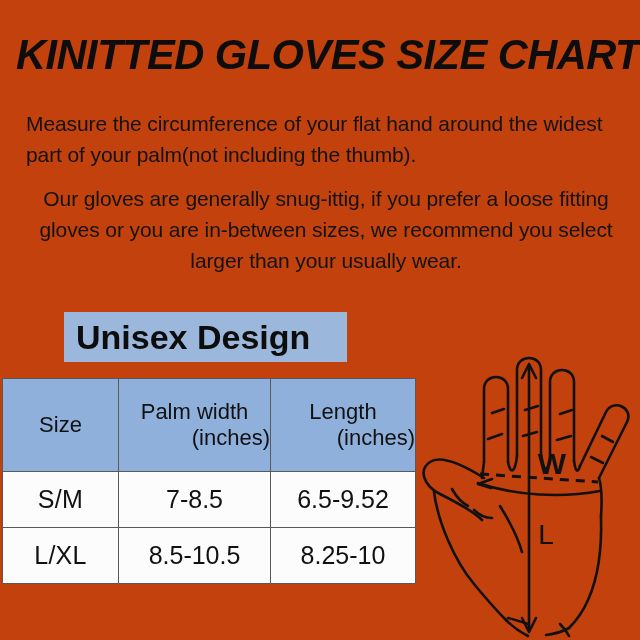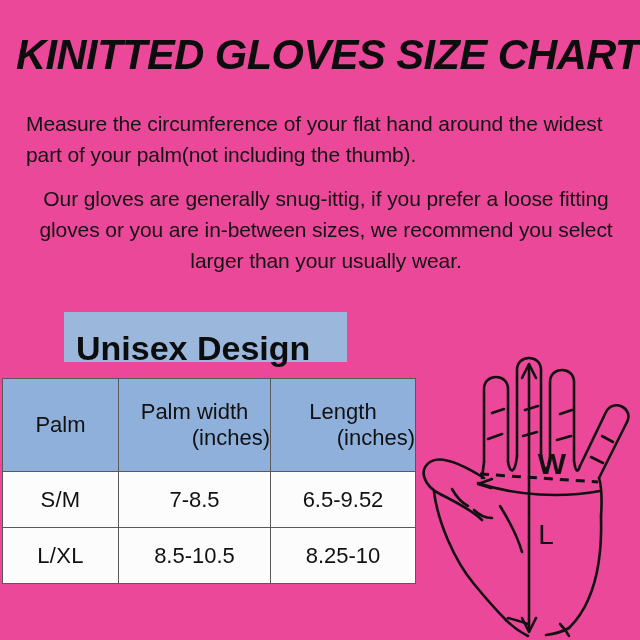--- a/index.html
+++ b/index.html
@@ -12,21 +12,21 @@
     height: 640px;
     position: relative;
     overflow: hidden;
     font-family: "Liberation Sans", sans-serif;
     color: #111111;
   }
 
   #page {
     position: absolute;
     inset: 0;
-    background: #ec4899;
+    background: #c2410c;
     padding-left: 10px;
   }
 
   
   .title {
     position: absolute;
     left: 16px;
     top: 33px;
     width: 610px;
     font-family: "Liberation Sans", sans-serif;
@@ -68,21 +68,20 @@
   .banner-text {
     position: absolute;
     left: 12px;
     top: 4px;
     font-size: 34px;
     line-height: 42px;
     font-weight: 700;
     color: #0d0d0d;
     letter-spacing: 0px;
     white-space: nowrap;
-    margin-top: 11px;
   }
 
   
   .size-table {
     position: absolute;
     left: 2px;
     top: 378px;
     width: 410px;
     border-collapse: collapse;
     table-layout: fixed;
@@ -98,21 +97,21 @@
   .size-table thead th {
     background: #8fb0db;
     height: 92px;
     font-size: 22px;
     line-height: 26px;
     font-weight: 400;
   }
   .size-table tbody td {
     background: #fcfcfc;
     height: 55px;
-    font-size: 22px;
+    font-size: 25px;
   }
   .col-size   { width: 115px; }
   .col-palm   { width: 151px; margin-top: 33px; }
   .col-length { width: 144px; }
 
   .cell-size-label {
     font-size: 24px;
     letter-spacing: 0.3px;
   }
   .hdr-line2 { display: block; text-align: right; }
@@ -139,21 +138,21 @@
   <div class="para para-2">Our gloves are generally snug-ittig, if you prefer a loose fitting gloves or you are in-between sizes, we recommend you select larger than your usually wear.</div>
 
   <div class="banner">
     <span class="banner-text">Unisex Design</span>
   </div>
 
   <table class="size-table">
     <thead>
       <tr>
         <th class="col-size">
-          <span>Palm</span>
+          <span>Size</span>
         </th>
         <th class="col-palm">
           <span>Palm width</span>
           <span class="hdr-line2">(inches)</span>
         </th>
         <th class="col-length">
           <span>Length</span>
           <span class="hdr-line2">(inches)</span>
         </th>
       </tr>

